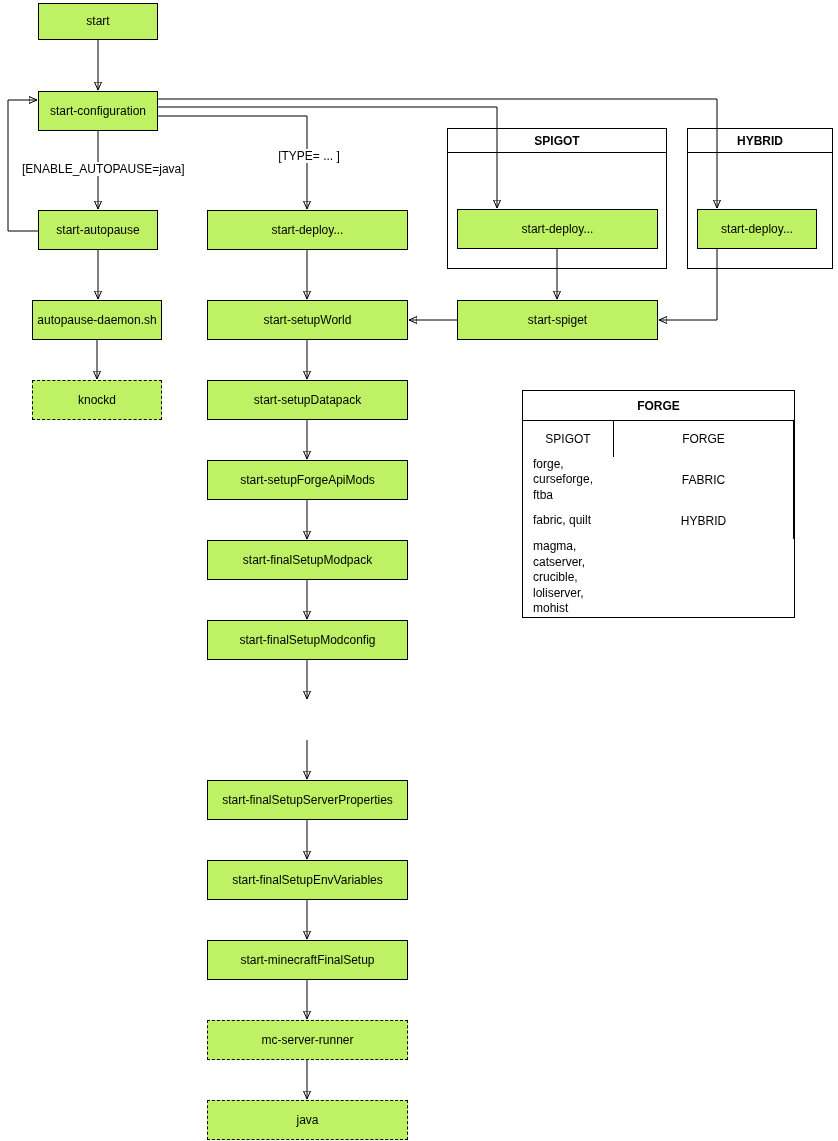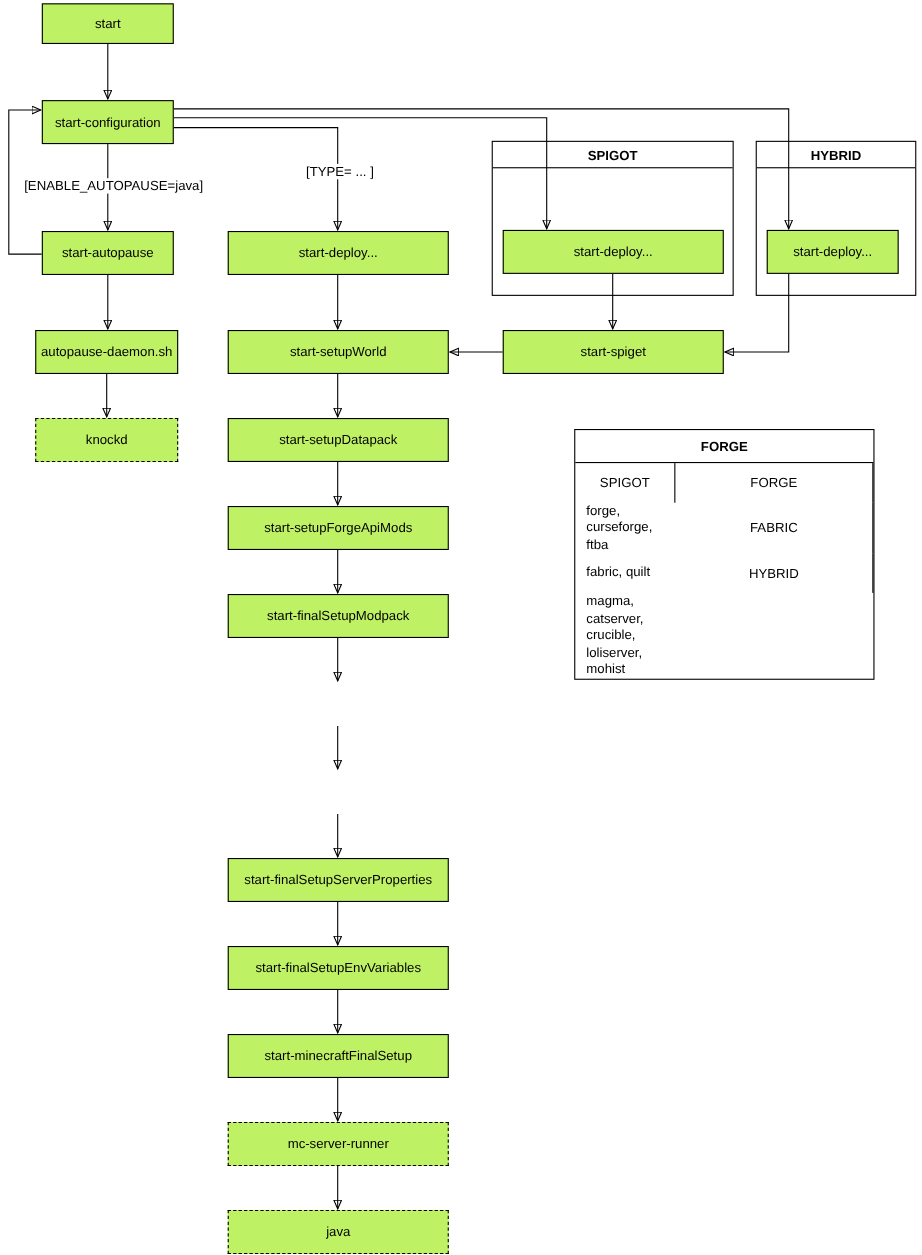--- a/index.html
+++ b/index.html
@@ -100,20 +100,21 @@
   <div class="node" style="left:38px;top:91px;width:120px;height:40px;">start-configuration</div>
   <div class="node" style="left:38px;top:210px;width:120px;height:40px;">start-autopause</div>
   <div class="node" style="left:32px;top:300px;width:130px;height:40px;">autopause-daemon.sh</div>
   <div class="node dashed" style="left:32px;top:380px;width:130px;height:40px;">knockd</div>
 
   <div class="node" style="left:207px;top:210px;width:201px;height:40px;">start-deploy...</div>
   <div class="node" style="left:207px;top:300px;width:201px;height:40px;">start-setupWorld</div>
   <div class="node" style="left:207px;top:460px;width:201px;height:40px;">start-setupForgeApiMods</div>
   <div class="node" style="left:207px;top:380px;width:201px;height:40px;">start-setupDatapack</div>
   <div class="node" style="left:207px;top:540px;width:201px;height:40px;">start-finalSetupModpack</div>
+  <div class="node" style="left:207px;top:620px;width:201px;height:40px;">start-finalSetupModconfig</div>
   <div class="node" style="left:207px;top:780px;width:201px;height:40px;">start-finalSetupServerProperties</div>
   <div class="node" style="left:207px;top:860px;width:201px;height:40px;">start-finalSetupEnvVariables</div>
   <div class="node" style="left:207px;top:940px;width:201px;height:40px;">start-minecraftFinalSetup</div>
   <div class="node dashed" style="left:207px;top:1020px;width:201px;height:40px;">mc-server-runner</div>
   <div class="node dashed" style="left:207px;top:1100px;width:201px;height:40px;text-align:right;">java</div>
 
   <div class="node" style="left:457px;top:209px;width:201px;height:40px;">start-deploy...</div>
   <div class="node" style="left:697px;top:209px;width:120px;height:40px;">start-deploy...</div>
   <div class="node" style="left:457px;top:300px;width:201px;height:40px;">start-spiget</div>
 

